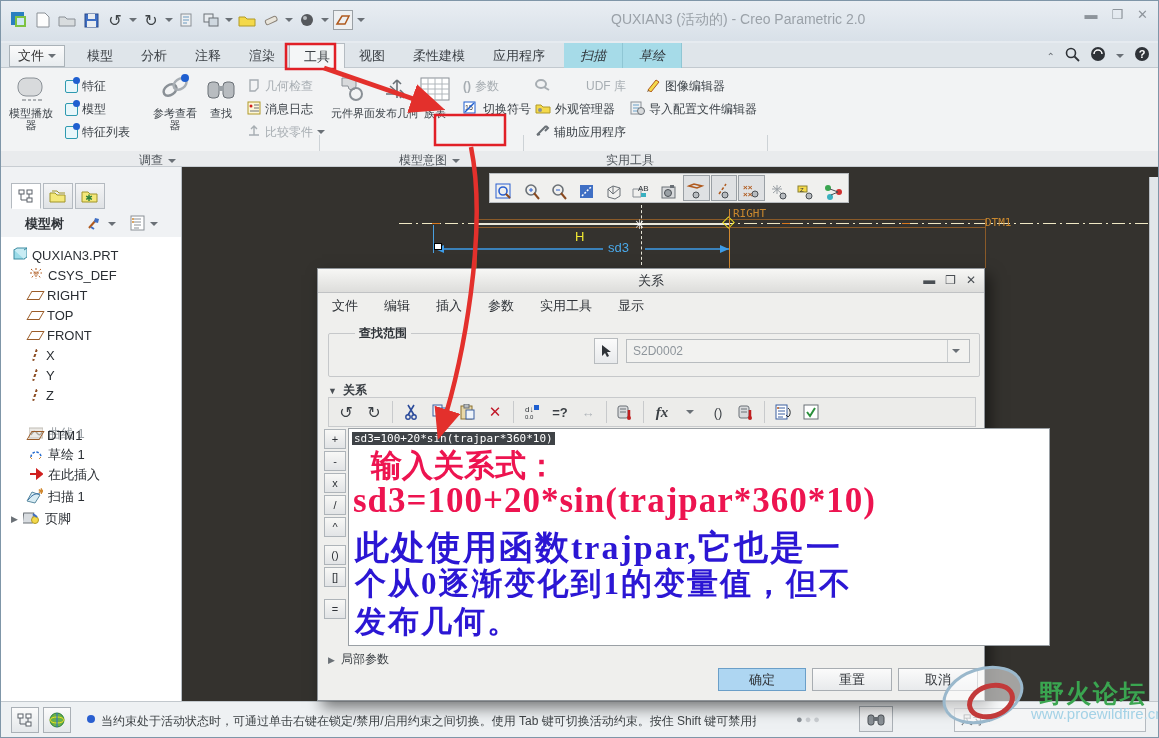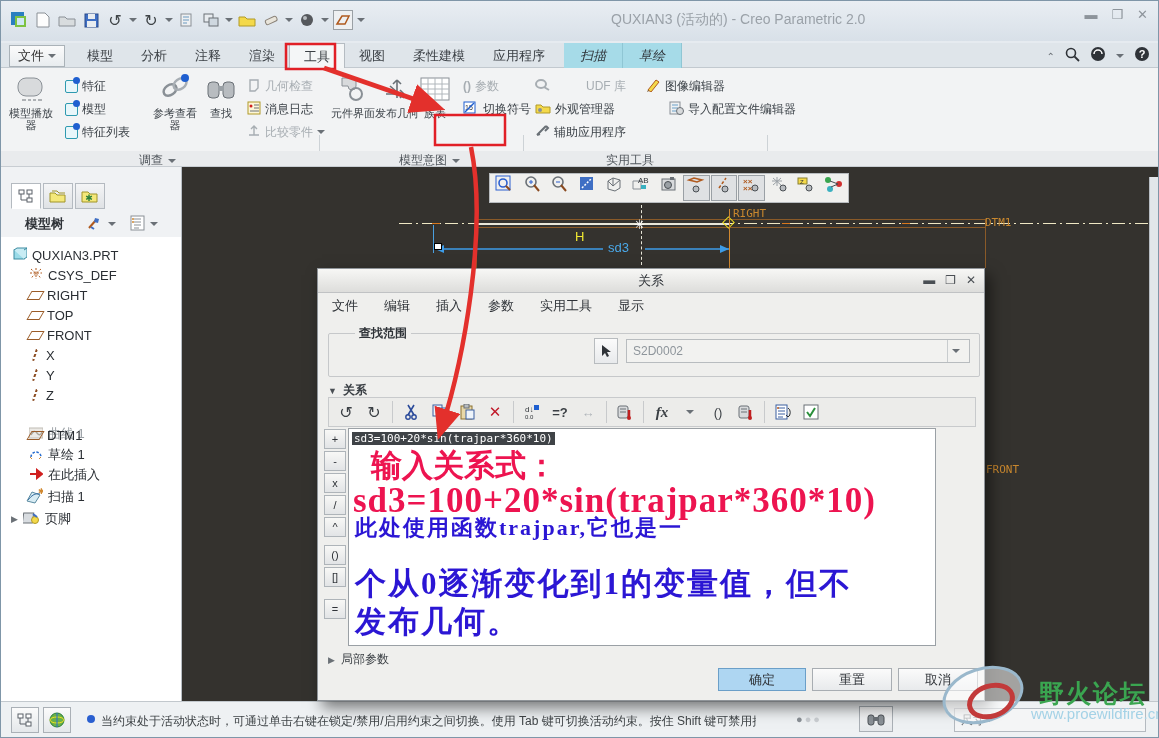--- a/index.html
+++ b/index.html
@@ -44,21 +44,21 @@
   .treebody{position:absolute;left:0;top:70px;width:180px;height:464px;background:#fff;}
   .titem{position:absolute;height:20px;display:flex;align-items:center;gap:5px;font-size:13px;color:#2a2e33;white-space:nowrap;}
   .titem .lbl{}
   .gray{color:#9aa0a5;}
   .plane{width:13px;height:9px;border:1.5px solid #9a5b28;transform:skewX(-30deg);}
   .axisic{width:12px;height:12px;position:relative;}
   .axisic::after{content:"";position:absolute;left:5px;top:0;width:2px;height:12px;background:repeating-linear-gradient(#8a4a20 0 3px,transparent 3px 5px);transform:rotate(18deg);}
   .graphics{position:absolute;left:181px;top:0;width:978px;height:534px;background:#34322e;}
   .gscroll{position:absolute;right:0;top:10px;width:11px;height:524px;background:#e2e6ea;border-left:1px solid #b8bec4;}
   .gtoolbar{position:absolute;left:307px;top:6px;width:360px;height:30px;background:#f0f0ee;border:1px solid #b8bcbf;display:flex;align-items:center;padding:1px;gap:1px;}
-  .gtb{width:27px;height:26px;display:flex;align-items:flex-start;justify-content:center;background:transparent;}
+  .gtb{width:27px;height:26px;display:flex;align-items:flex-end;justify-content:center;background:transparent;}
   .gtb.pressed{background:#dfe1e3;border:1px solid #9aa0a5;}
   .centerline{position:absolute;left:217px;top:56px;width:761px;height:1px;background:repeating-linear-gradient(90deg,#efe8c4 0 13px,transparent 13px 17px,#efe8c4 17px 19px,transparent 19px 23px);}
   .cl-orange{position:absolute;top:56px;height:1px;width:8px;background:#d8781e;}
   .glabel{position:absolute;font-size:11px;color:#c8872e;font-family:"DejaVu Sans Mono",monospace;}
   
   .statusbar{position:absolute;left:0;top:700px;width:100%;height:38px;background:#eef1f3;border-top:1px solid #c2c8cd;}
   .sbtn{position:absolute;top:5px;width:28px;height:26px;background:linear-gradient(#fbfbfb,#e4e7ea);border:1px solid #aab0b6;display:flex;align-items:center;justify-content:center;}
   .smsg{position:absolute;left:100px;top:11px;width:655px;font-size:12px;color:#3f4447;white-space:nowrap;overflow:hidden;}
   .sdots{position:absolute;left:795px;top:11px;font-size:11px;color:#8a9096;letter-spacing:2px;}
   .filtersel{position:absolute;left:953px;top:6px;width:192px;height:24px;border:1px solid #b4bac0;background:#f4f5f6;display:flex;align-items:center;font-size:12px;color:#6a7076;padding:0 6px;}
@@ -73,21 +73,21 @@
   .combo .cv{flex:1;}
   .carrow{width:16px;height:100%;border-left:1px solid #c8ccce;display:flex;align-items:center;justify-content:center;font-size:8px;color:#9aa0a5;}
   .arrowbtn{position:absolute;width:24px;height:26px;border:1px solid #b8bcbf;background:linear-gradient(#fbfbfb,#e8eaec);display:flex;align-items:center;justify-content:center;}
   .dsection{position:absolute;left:10px;top:113px;display:flex;gap:6px;align-items:center;font-size:12px;font-weight:bold;color:#3a3f44;}
   .dtoolbar{position:absolute;left:10px;top:128px;width:648px;height:30px;background:#ececea;border:1px solid #c8cacc;display:flex;align-items:center;padding:0 4px;gap:2px;}
   .dtb{width:26px;height:24px;display:flex;align-items:center;justify-content:center;font-size:13px;color:#3a3f44;}
   .dtb.dis{color:#b0b5ba;}
   .dsep{width:1px;height:22px;background:#c8cacc;margin:0 3px;}
   .sidecol{position:absolute;left:6px;top:160px;width:22px;height:216px;}
   .sop{position:absolute;left:0;width:22px;height:20px;background:linear-gradient(#f8f8f6,#e2e4e6);border:1px solid #aeb4b9;font-size:11px;color:#2f3338;display:flex;align-items:center;justify-content:center;}
-  .editor{position:absolute;left:30px;top:159px;width:588px;height:218px;background:#fff;border:1px solid #9aa0a5;overflow:hidden;}
+  .editor{position:absolute;left:30px;top:159px;width:702px;height:218px;background:#fff;border:1px solid #9aa0a5;overflow:hidden;}
   .codeline{position:absolute;left:3px;top:3px;background:#3f4347;color:#fff;font-family:"DejaVu Sans Mono",monospace;font-size:11px;padding:0 2px;}
   .nred{color:#ed1450;font-family:"Liberation Serif","DejaVu Serif",serif;font-weight:bold;position:absolute;white-space:nowrap;}
   .nblue{color:#2b16d4;font-family:"Liberation Serif","DejaVu Serif",serif;font-weight:bold;position:absolute;white-space:nowrap;}
   .localrow{position:absolute;left:10px;top:382px;display:flex;gap:6px;align-items:center;font-size:12px;color:#3a3f44;}
   .dbtn{position:absolute;top:399px;height:23px;border:1px solid #a8adb2;background:linear-gradient(#fbfbfb,#e8eaec);font-size:13px;color:#2f3338;display:flex;align-items:center;justify-content:center;}
   .dbtn.primary{background:#aed6f2;border-color:#6b9fc8;}
   
   .overlay{position:absolute;left:0;top:0;z-index:100;pointer-events:none;}
   .watermark{position:absolute;left:930px;top:668px;width:229px;height:70px;z-index:90;pointer-events:none;}
   .wm-title{position:absolute;left:108px;top:8px;font-size:25px;font-weight:bold;color:#3aa550;letter-spacing:2px;font-family:"Liberation Serif","DejaVu Serif",serif;}
@@ -331,21 +331,21 @@
           </svg></span>
         <span>辅助应用程序</span>
       </div>
     <div class="smbtn" style="left:645px;top:8px;">
         <span><svg width="15" height="14">
             <path d="M2,12 L10,2 l3,2 -8,10 z" fill="#f4d94a" stroke="#b05a1e"></path>
             <path d="M2,12 l-1,2 2,-1" fill="#6a4a20"></path>
           </svg></span>
         <span>图像编辑器</span>
       </div>
-    <div class="smbtn" style="left:668px;top:31px;">
+    <div class="smbtn" style="left:629px;top:31px;">
         <span><svg width="15" height="14">
             <rect x="1" y="1" width="10" height="12" fill="#eef0f2" stroke="#8a9096"></rect>
             <path d="M3,4 h6 M3,7 h6 M3,10 h4" stroke="#6aa0c8"></path>
             <circle cx="11" cy="10" r="3.5" fill="#d8dadc" stroke="#6a7076"></circle>
           </svg></span>
         <span>导入配置文件编辑器</span>
       </div>
     <div class="vsep" style="left:766px;top:67px;height:99px;"></div>
   </div>
 
@@ -762,21 +762,21 @@
       <div class="sop" style="top:88px;">^</div>
       <div class="sop" style="top:116px;">()</div>
       <div class="sop" style="top:138px;">[]</div>
       <div class="sop" style="top:170px;">=</div>
     </div>
 
     <div class="editor">
       <div class="codeline">sd3=100+20*sin(trajpar*360*10)</div>
       <div class="nred" style="left:22px;top:16px;font-size:31px;">输入关系式：</div>
       <div class="nred" style="left:4px;top:52px;font-size:35px;letter-spacing:1px;">sd3=100+20*sin(trajpar*360*10)</div>
-      <div class="nblue" style="left:6px;top:84px;font-size:22px;letter-spacing:2px;">此处使用函数trajpar,它也是一</div>
+      <div class="nblue" style="left:6px;top:96px;font-size:34px;letter-spacing:2px;">此处使用函数trajpar,它也是一</div>
       <div class="nblue" style="left:6px;top:134px;font-size:31px;letter-spacing:2px;">个从0逐渐变化到1的变量值，但不</div>
       <div class="nblue" style="left:6px;top:172px;font-size:31px;letter-spacing:2px;">发布几何。</div>
     </div>
 
     <div class="localrow">
         <span class="expander">▶</span>
         <span>局部参数</span>
       </div>
 
     <div class="dbtn primary" style="left:400px;width:88px;">确定</div>

